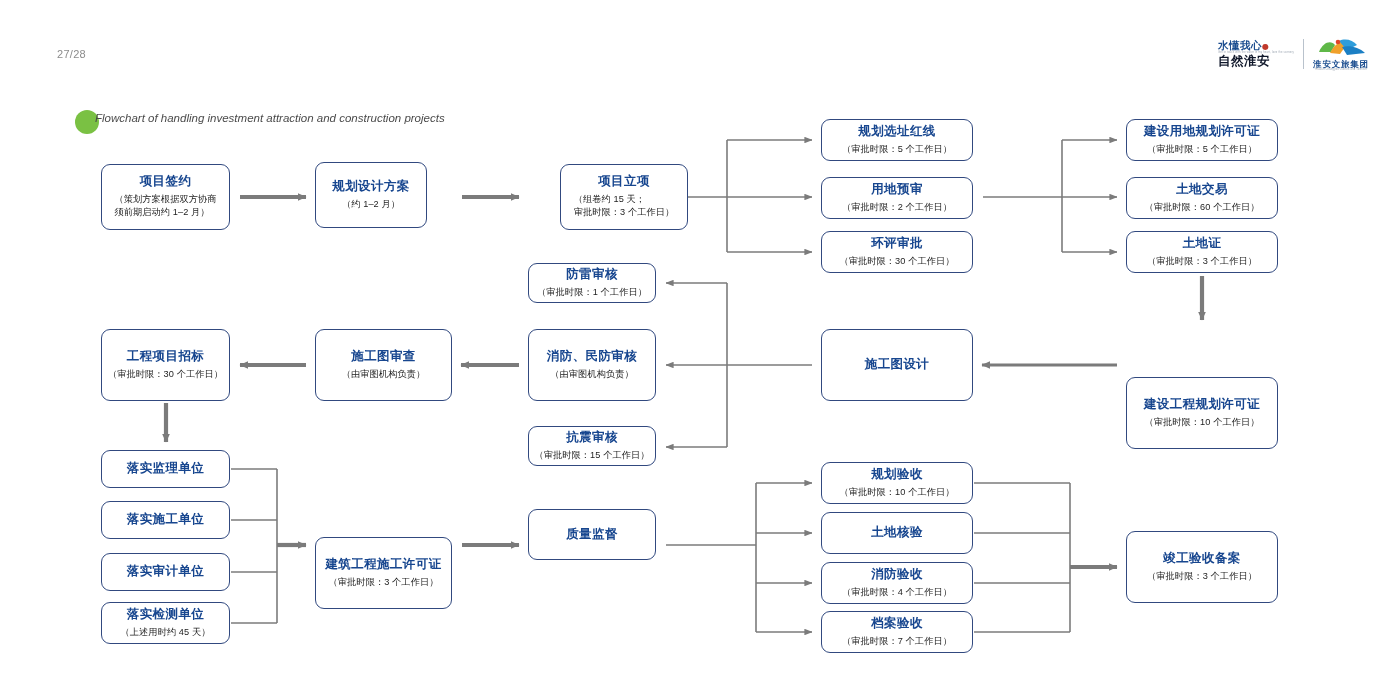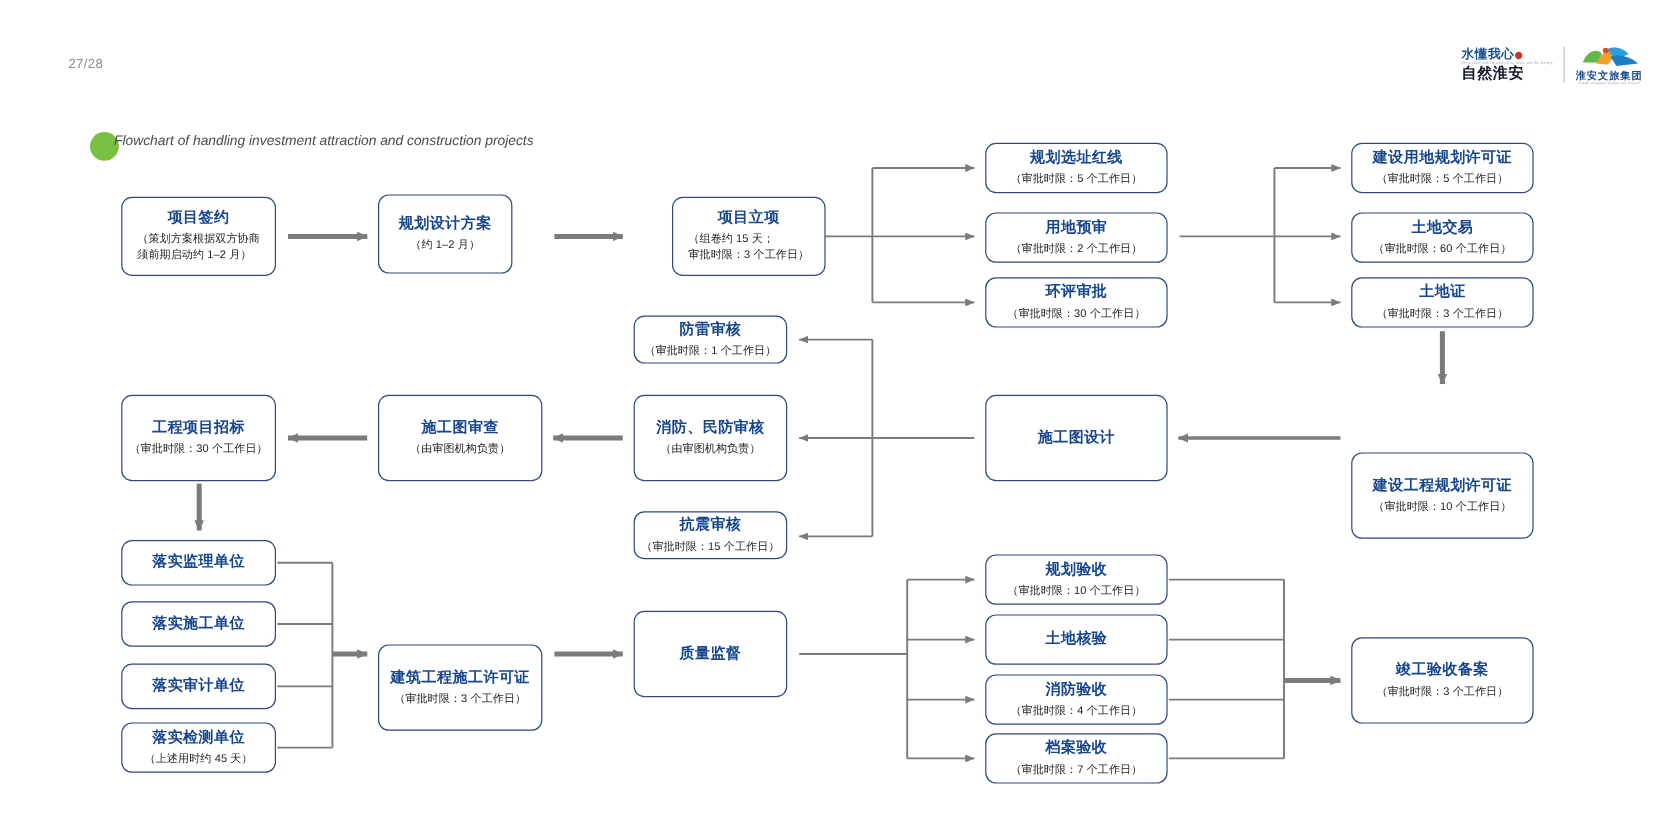--- a/index.html
+++ b/index.html
@@ -241,21 +241,21 @@
         <div class="n-title">落实审计单位</div>
       </div>
       <div class="node" style="left: 101px; top: 602px; width: 129px; height: 42px;">
         <div class="n-title">落实检测单位</div>
         <div class="n-sub">（上述用时约 45 天）</div>
       </div>
       <div class="node" style="left: 315px; top: 509px; width: 137px; height: 72px; margin-top: 28px;">
         <div class="n-title">建筑工程施工许可证</div>
         <div class="n-sub">（审批时限：3 个工作日）</div>
       </div>
-      <div class="node no-sub" style="left: 528px; top: 509px; width: 128px; height: 72px;">
+      <div class="node no-sub" style="left: 528px; top: 509px; width: 128px; height: 51px;">
         <div class="n-title">质量监督</div>
       </div>
       <div class="node" style="left: 821px; top: 462px; width: 152px; height: 42px;">
         <div class="n-title">规划验收</div>
         <div class="n-sub">（审批时限：10 个工作日）</div>
       </div>
       <div class="node no-sub" style="left: 821px; top: 512px; width: 152px; height: 42px;">
         <div class="n-title">土地核验</div>
       </div>
       <div class="node" style="left: 821px; top: 562px; width: 152px; height: 42px;">

